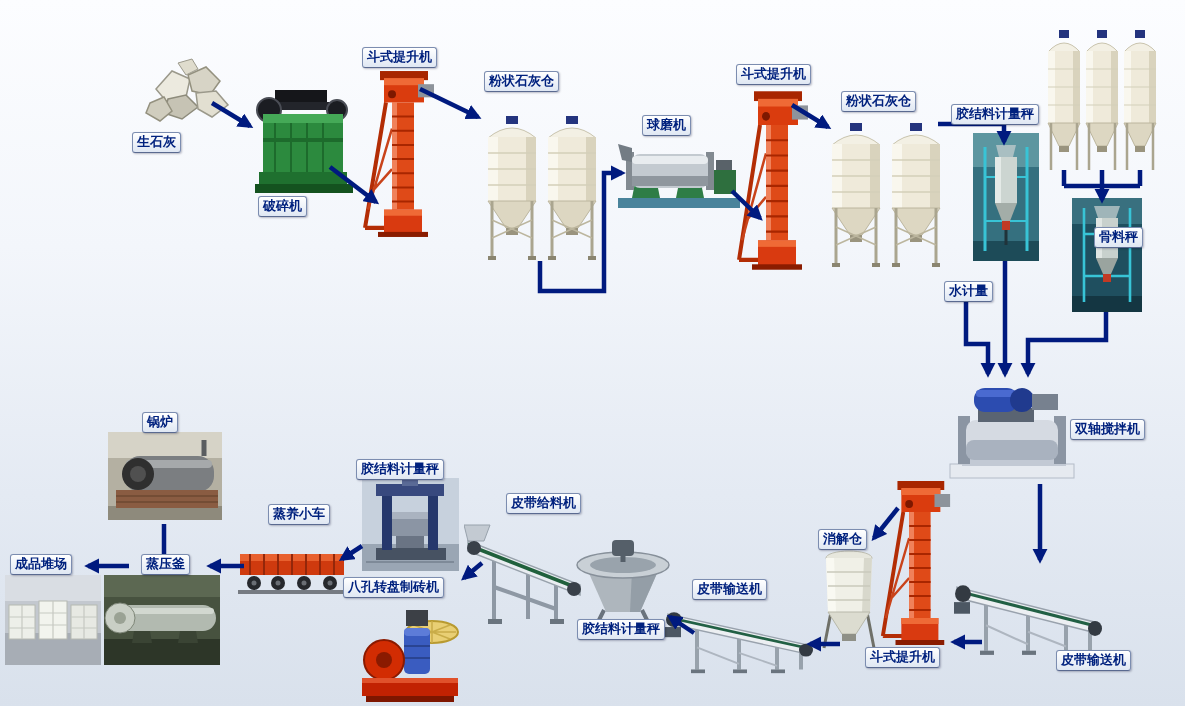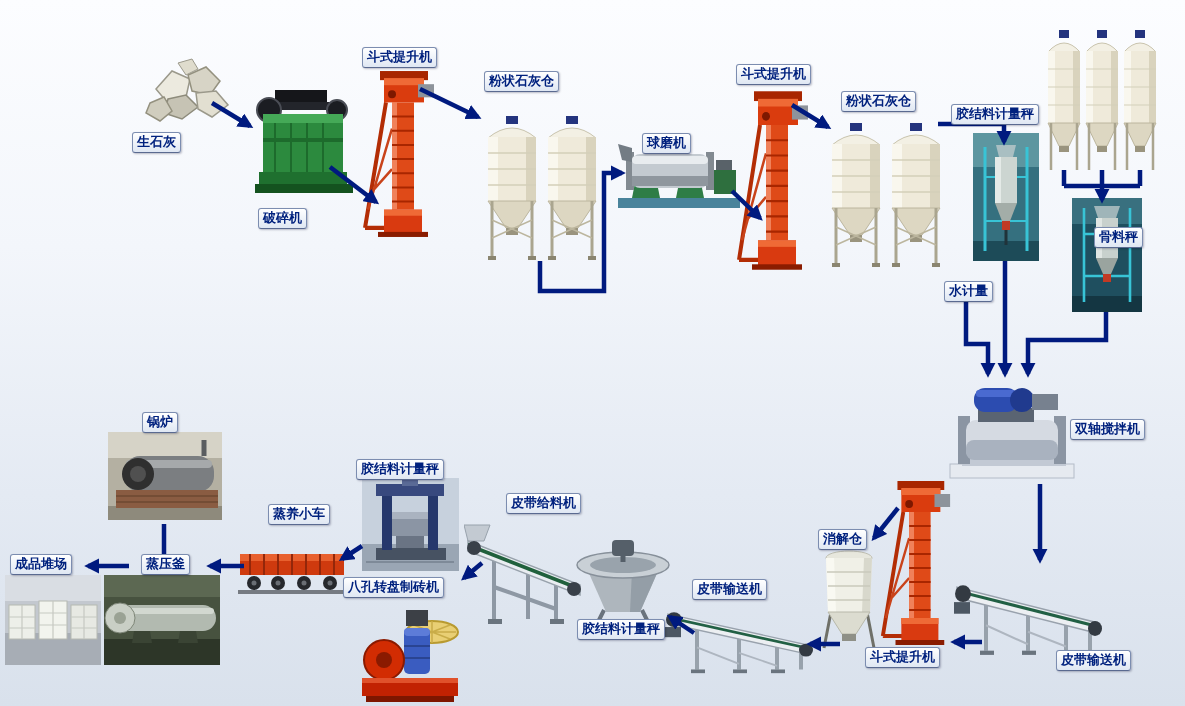--- a/index.html
+++ b/index.html
@@ -454,24 +454,24 @@
       <polyline points="694,633 670,617" marker-end="url(#ah)"></polyline>
       <polyline points="482,563 464,578" marker-end="url(#ah)"></polyline>
       <polyline points="362,546 342,559" marker-end="url(#ah)"></polyline>
       <polyline points="244,566 210,566" marker-end="url(#ah)"></polyline>
       <polyline points="164,524 164,566" marker-end="url(#ah)"></polyline>
       <polyline points="129,566 88,566" marker-end="url(#ah)"></polyline>
     </g>
   </svg>
 
   <div class="label" style="left:132px;top:132px">生石灰</div>
-  <div class="label" style="left:258px;top:208px">破碎机</div>
+  <div class="label" style="left:258px;top:196px">破碎机</div>
   <div class="label" style="left:362px;top:47px">斗式提升机</div>
   <div class="label" style="left:484px;top:71px">粉状石灰仓</div>
-  <div class="label" style="left:642px;top:133px">球磨机</div>
+  <div class="label" style="left:642px;top:115px">球磨机</div>
   <div class="label" style="left:736px;top:64px">斗式提升机</div>
   <div class="label" style="left:841px;top:91px">粉状石灰仓</div>
   <div class="label" style="left:951px;top:104px">胶结料计量秤</div>
   <div class="label" style="left:1094px;top:227px">骨料秤</div>
   <div class="label" style="left:944px;top:281px">水计量</div>
   <div class="label" style="left:1070px;top:419px">双轴搅拌机</div>
   <div class="label" style="left:142px;top:412px">锅炉</div>
   <div class="label" style="left:356px;top:459px">胶结料计量秤</div>
   <div class="label" style="left:268px;top:504px">蒸养小车</div>
   <div class="label" style="left:343px;top:577px">八孔转盘制砖机</div>

